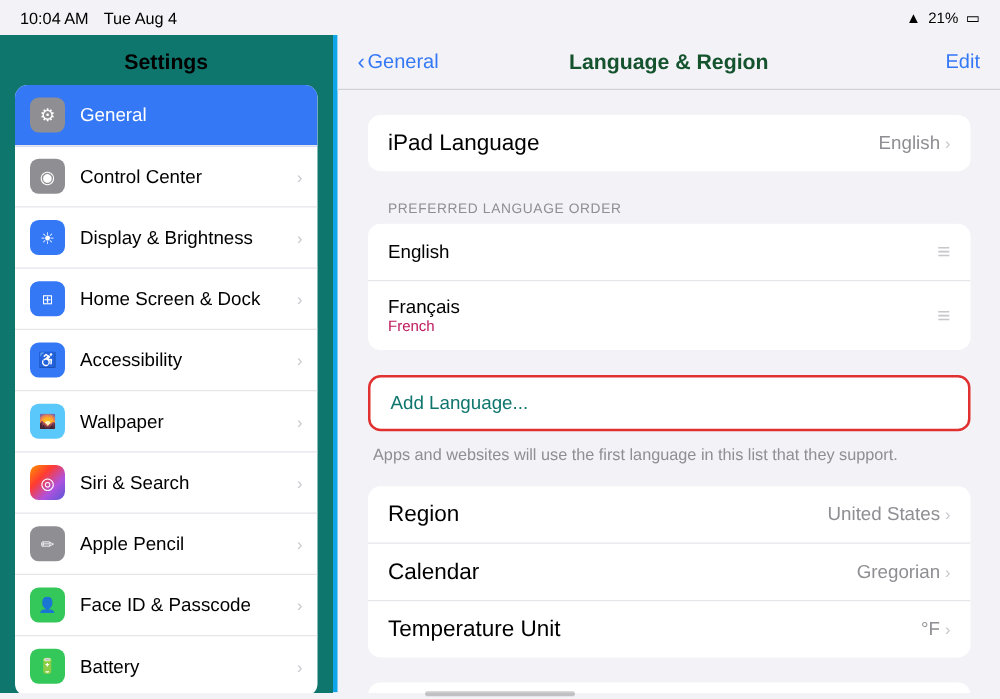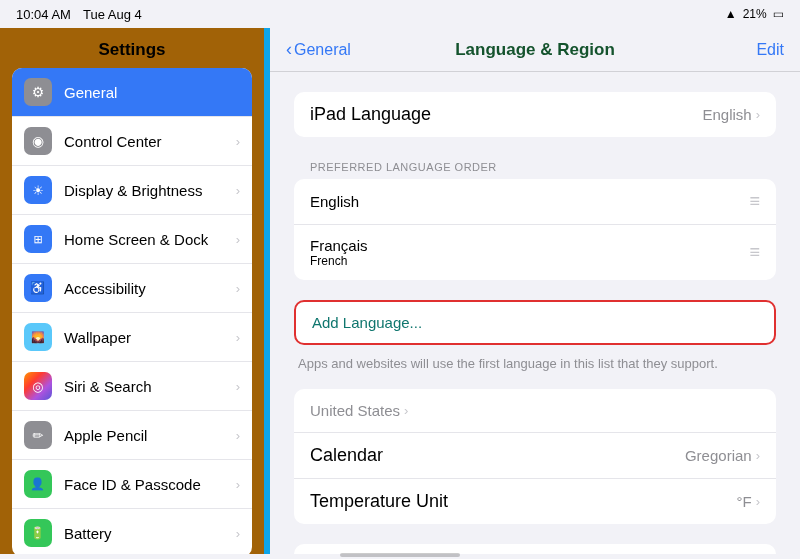--- a/index.html
+++ b/index.html
@@ -32,24 +32,24 @@
     
     .main-layout {
       display: flex;
       flex: 1;
       overflow: hidden;
     }
 
     
     .sidebar {
       width: 270px;
-      background: #a16207;
+      background: #0f766e;
       overflow-y: auto;
       flex-shrink: 0;
-      border-right: 6px solid #0ea5e9;
+      border-right: 4px solid #0ea5e9;
     }
     .sidebar-title {
       font-size: 17px;
       font-weight: 600;
       text-align: center;
       padding: 12px 0 8px;
       color: #000;
     }
 
     .sidebar-group {
@@ -186,21 +186,21 @@
 
     .lang-row {
       display: flex;
       align-items: center;
       padding: 12px 16px;
       border-bottom: 1px solid #e5e5ea;
       min-height: 44px;
     }
     .lang-row:last-child { border-bottom: none; }
     .lang-name { font-size: 15px; color: #000; flex: 1; }
-    .lang-sub { font-size: 12px; color: #000000; }
+    .lang-sub { font-size: 12px; color: #be185d; }
     .lang-reorder {
       color: #c7c7cc;
       font-size: 18px;
       margin-left: auto;
     }
 
     .add-language-row {
       display: flex;
       align-items: center;
       padding: 12px 16px;
@@ -371,20 +371,21 @@
       </div>
 
       <div class="add-language-row">
         <span class="add-language-text">Add Language...</span>
       </div>
 
       <div class="helper-text">Apps and websites will use the first language in this list that they support.</div>
 
       <div class="card">
         <div class="card-row">
+          <span class="row-label">Region</span>
           <span class="row-value">
             <span>United States</span>
             <span class="row-chevron">›</span>
           </span>
         </div>
         <div class="card-row">
           <span class="row-label">Calendar</span>
           <span class="row-value">
             <span>Gregorian</span>
             <span class="row-chevron">›</span>

